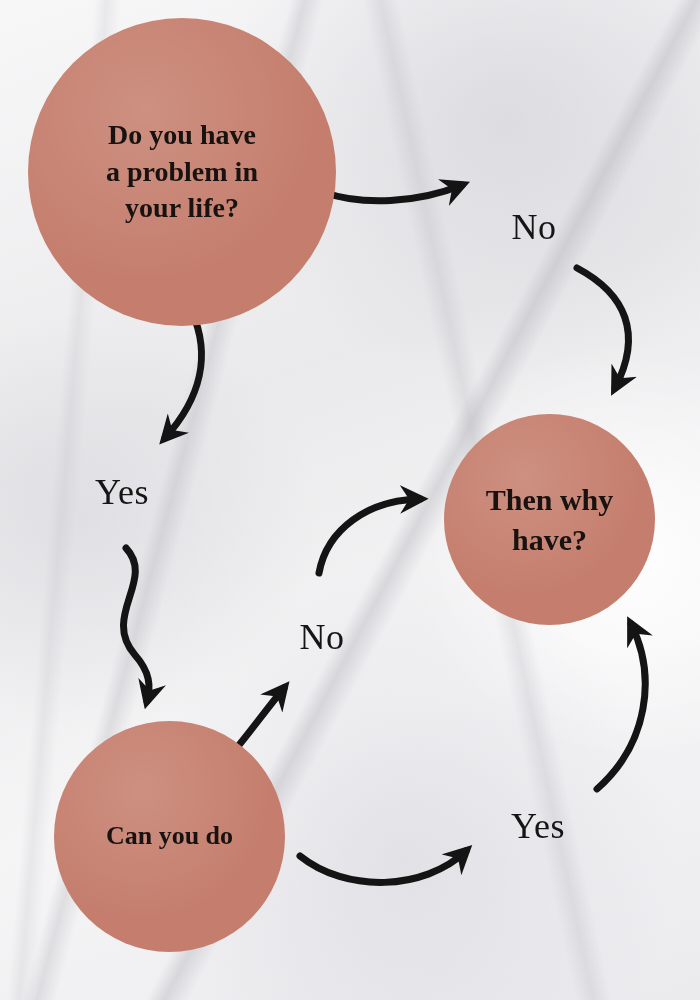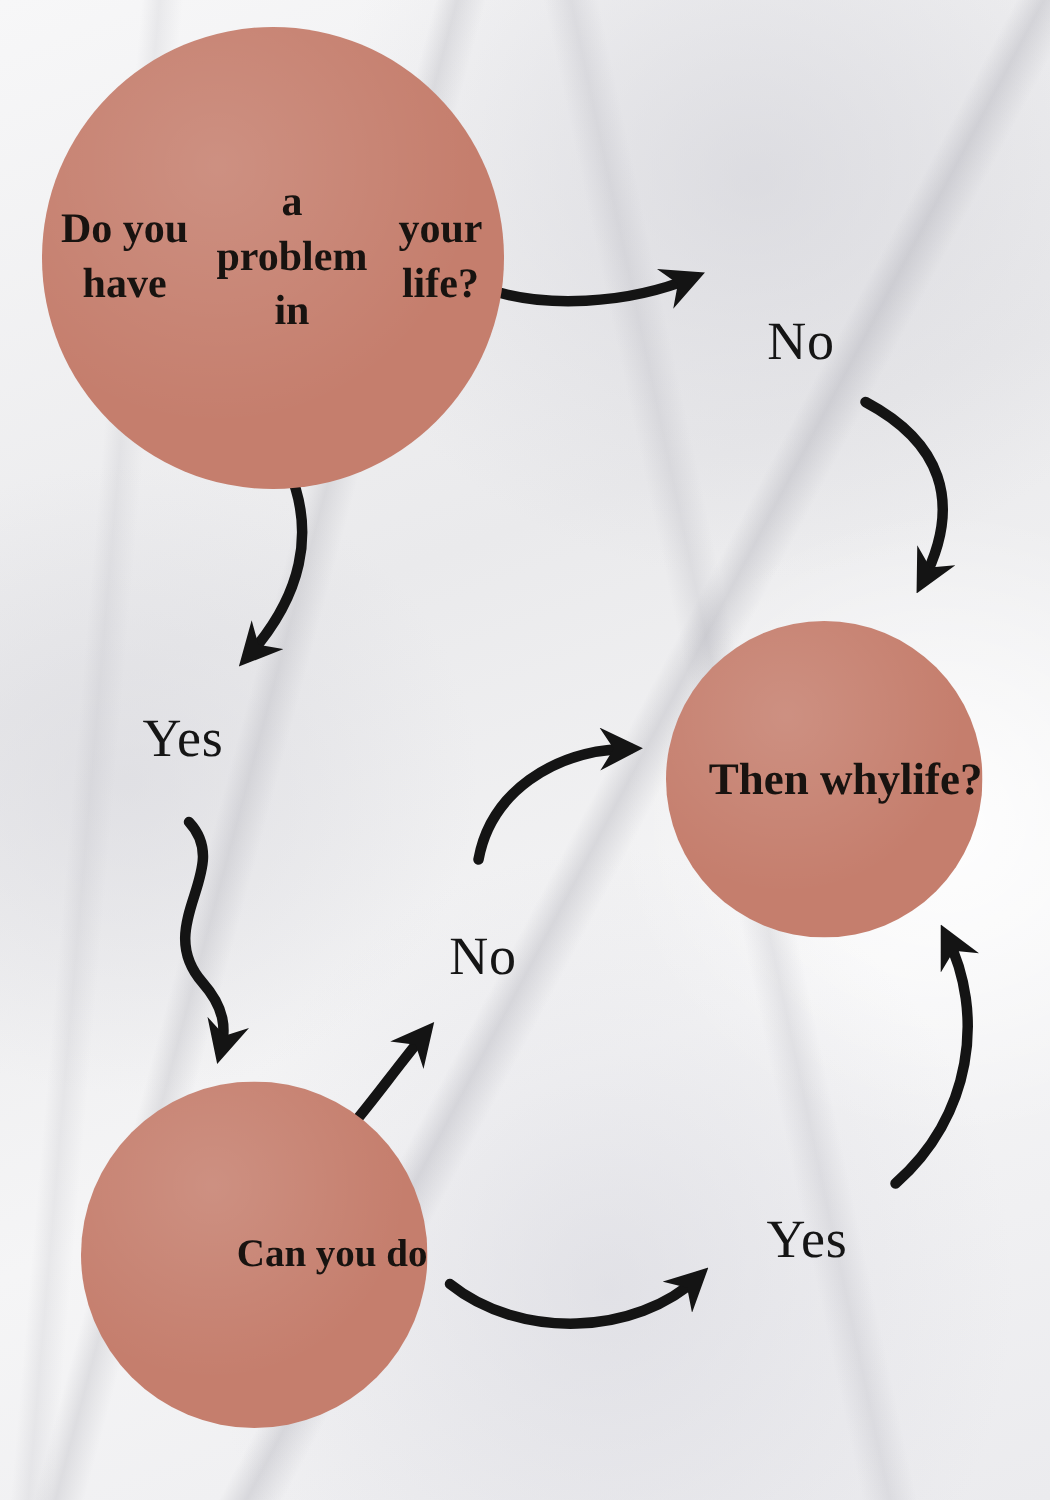--- a/index.html
+++ b/index.html
@@ -28,23 +28,23 @@
       radial-gradient(ellipse 45% 30% at 90% 55%, rgba(255,255,255,0.9), rgba(255,255,255,0) 70%),
       linear-gradient(160deg, #f7f7f8, #eaeaec 38%, #f5f5f6 68%, #ebebee 100%);
   }
   .node{
     position:absolute;
     border-radius:50%;
     background:
       radial-gradient(circle at 38% 30%, rgba(255,255,255,0.14), rgba(255,255,255,0) 60%),
       var(--node-fill);
     display:flex;
-    flex-direction:row;
+    flex-direction:column;
     align-items:center;
-    justify-content:flex-end;
+    justify-content:center;
     text-align:center;
     color:var(--text);
     font-weight:bold;
   }
   .node span{display:block;line-height:1.32;}
   #node-problem{left:28px;top:18px;width:308px;height:308px;font-size:28px;}
   #node-worry{left:444px;top:414px;width:211px;height:211px;font-size:30px;}
   #node-action{left:54px;top:721px;width:231px;height:231px;font-size:26px;}
   .flow-label{
     position:absolute;
@@ -89,21 +89,21 @@
   </svg>
 
   <div class="node" id="node-problem">
     <span>Do you have</span>
     <span>a problem in</span>
     <span>your life?</span>
   </div>
 
   <div class="node" id="node-worry">
     <span>Then why</span>
-    <span>life?</span>
+    <span>have?</span>
   </div>
 
   <div class="node" id="node-action">
     <span>Can you do</span>
   </div>
 
   <div class="flow-label" id="label-no-top">No</div>
   <div class="flow-label" id="label-yes-left">Yes</div>
   <div class="flow-label" id="label-no-mid">No</div>
   <div class="flow-label" id="label-yes-bottom">Yes</div>

